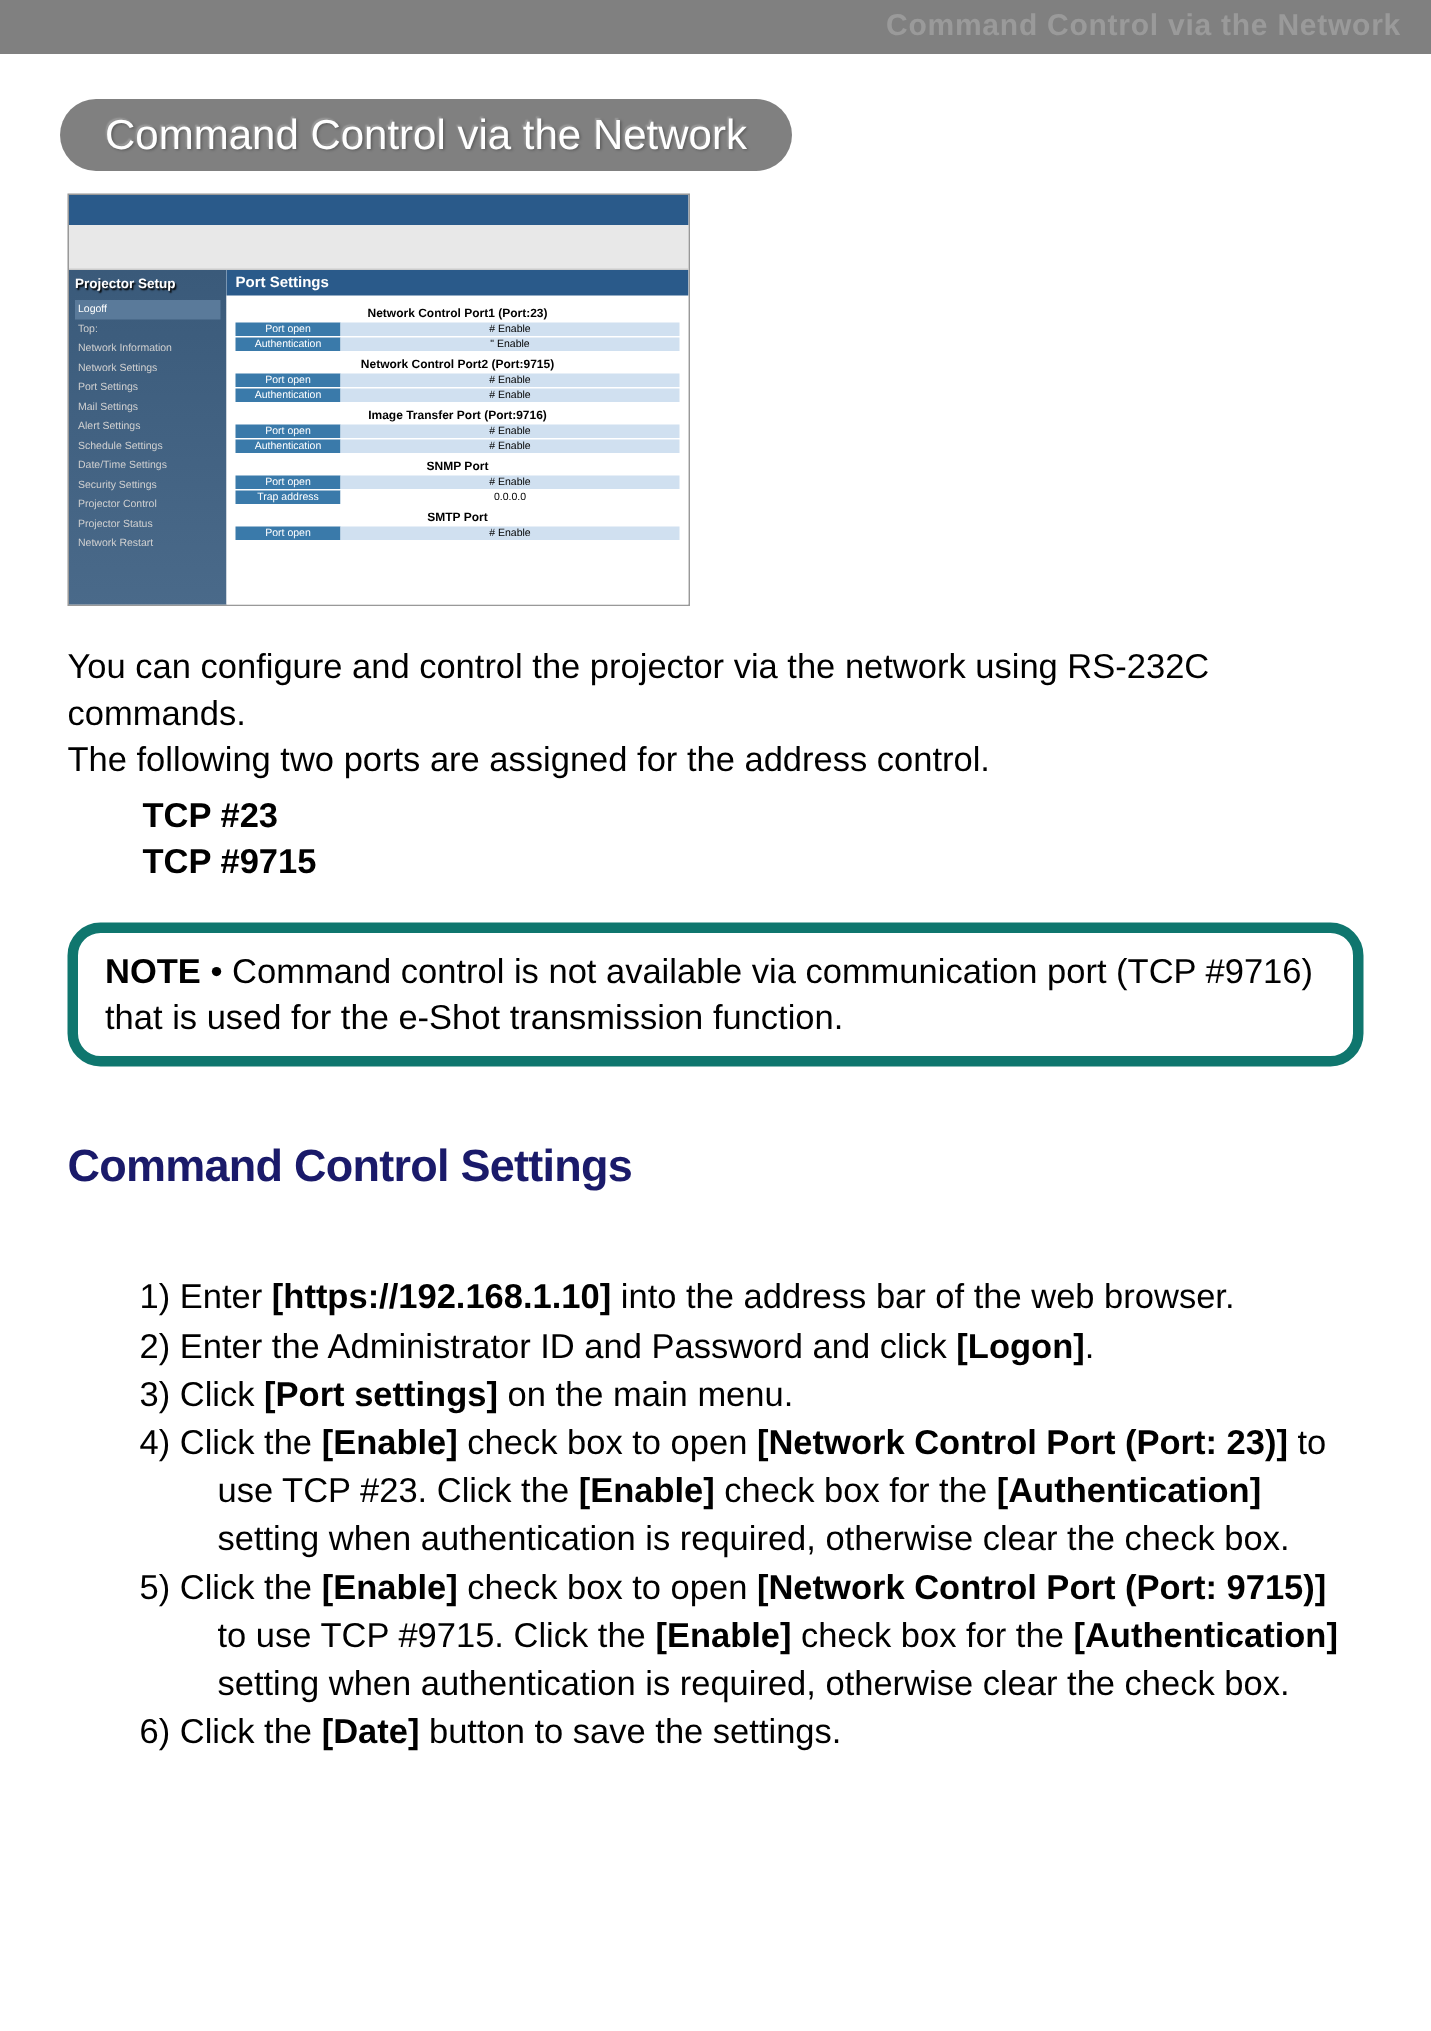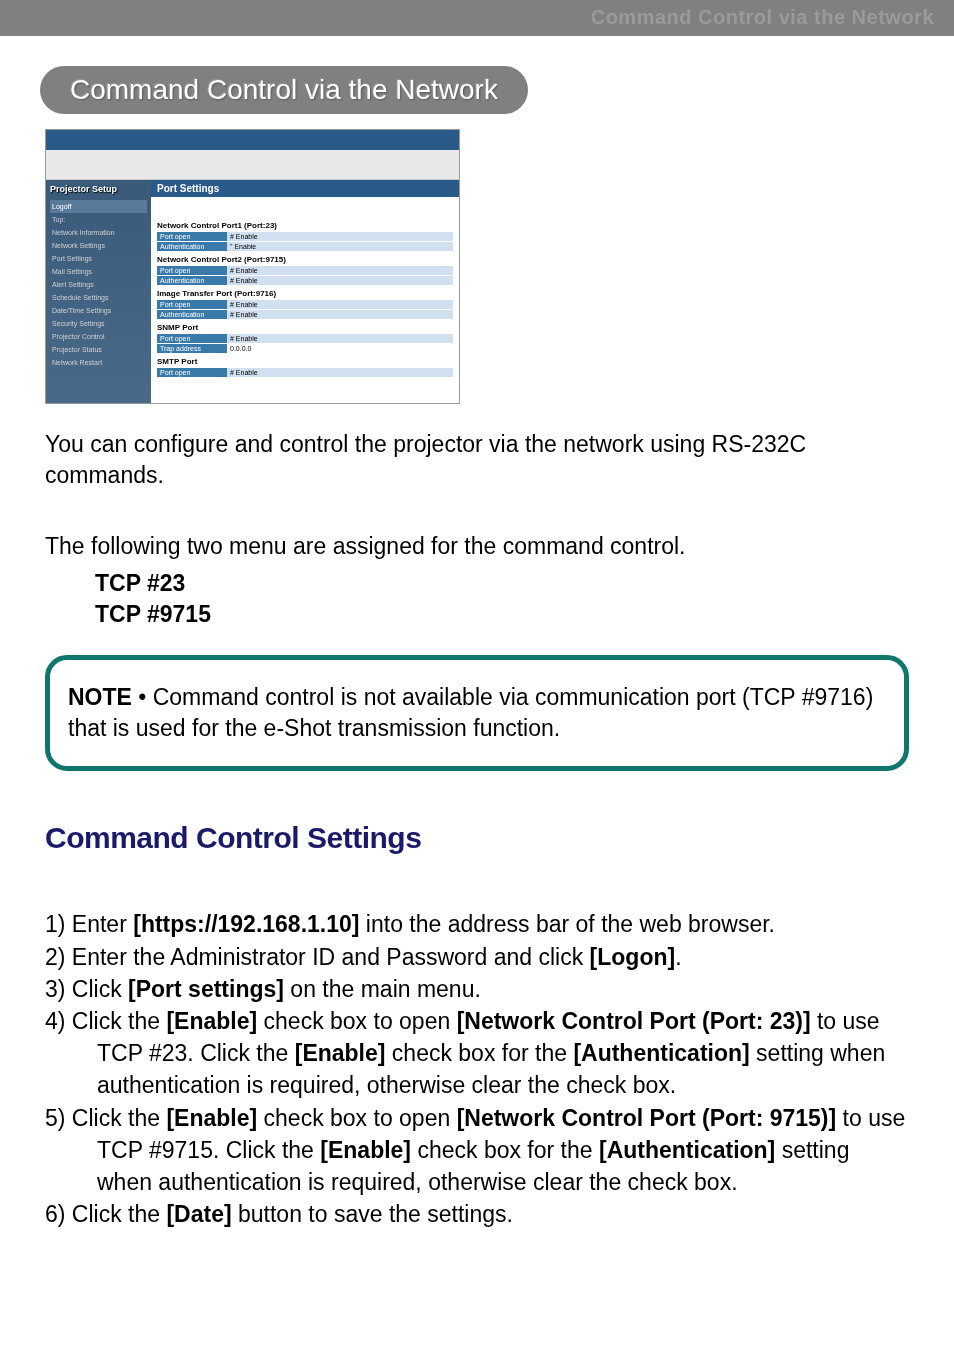--- a/index.html
+++ b/index.html
@@ -100,21 +100,22 @@
       padding: 0;
     }
     .thumb-main-header {
       background: #2a5a8a;
       color: #fff;
       font-size: 10px;
       padding: 3px 6px;
       font-weight: bold;
     }
     .thumb-section {
-      padding: 20px 6px;
+      padding: 3px 6px;
+      text-align: center;
     }
     .thumb-section-label {
       font-size: 8px;
       font-weight: bold;
       margin: 4px 0 2px 0;
     }
     .thumb-row {
       display: flex;
       font-size: 7px;
       margin-bottom: 1px;
@@ -131,21 +132,20 @@
       flex: 1;
     }
     .thumb-footer {
       background: #e8e8e8;
       height: 15px;
       border-top: 1px solid #ccc;
     }
     .body-text {
       font-size: 23px;
       line-height: 1.35;
-      margin-bottom: 40px;
     }
     .section-heading {
       font-size: 30px;
       font-weight: 900;
       color: #1a1a6a;
       font-family: Arial Black, Arial, sans-serif;
       margin-bottom: 8px;
       letter-spacing: -0.5px;
     }
     .sub-text {
@@ -153,23 +153,23 @@
       line-height: 1.35;
       margin-bottom: 6px;
     }
     .indent-text {
       font-size: 23px;
       margin-left: 50px;
       line-height: 1.35;
       font-weight: bold;
     }
     .note-box {
-      border: 5px solid #0f766e;
+      border: 7px solid #0f766e;
       border-radius: 22px;
-      padding: 22px 18px;
+      padding: 10px 18px;
       margin-top: 25px;
       margin-bottom: 50px;
       font-size: 23px;
       line-height: 1.35;
     }
     .note-label {
       font-weight: 900;
       font-family: Arial Black, Arial, sans-serif;
     }
     .example-text {
@@ -181,20 +181,21 @@
       font-weight: bold;
     }
     .step-list {
       font-size: 23px;
       line-height: 1.4;
     }
     .step-item {
       padding-left: 52px;
       text-indent: -52px;
       margin-bottom: 0px;
+      margin-left: 48px;
     }
     .step-bold {
       font-weight: bold;
     }
   </style>
 </head>
 <body>
 
 <div class="header-bar">
   <span class="header-bar-text">Command Control via the Network</span>
@@ -269,21 +270,21 @@
             <div class="thumb-cell-value"># Enable</div>
           </div>
         </div>
       </div>
     </div>
     <div class="thumb-footer"></div>
   </div>
 
   <div class="body-text">You can configure and control the projector via the network using RS-232C commands.</div>
 
-  <div class="sub-text">The following two menu are assigned for the command control.</div>
+  <div class="sub-text">The following two ports are assigned for the address control.</div>
   <div class="indent-text">TCP #23</div>
   <div class="indent-text">TCP #9715</div>
 
   <div class="note-box">
     <span class="note-label">NOTE</span><span> • Command control is not available via communication port (TCP #9716) that is used for the e-Shot transmission function.</span>
   </div>
 
   <div class="section-heading">Command Control Settings</div>
   <div class="example-text">
     <br>

